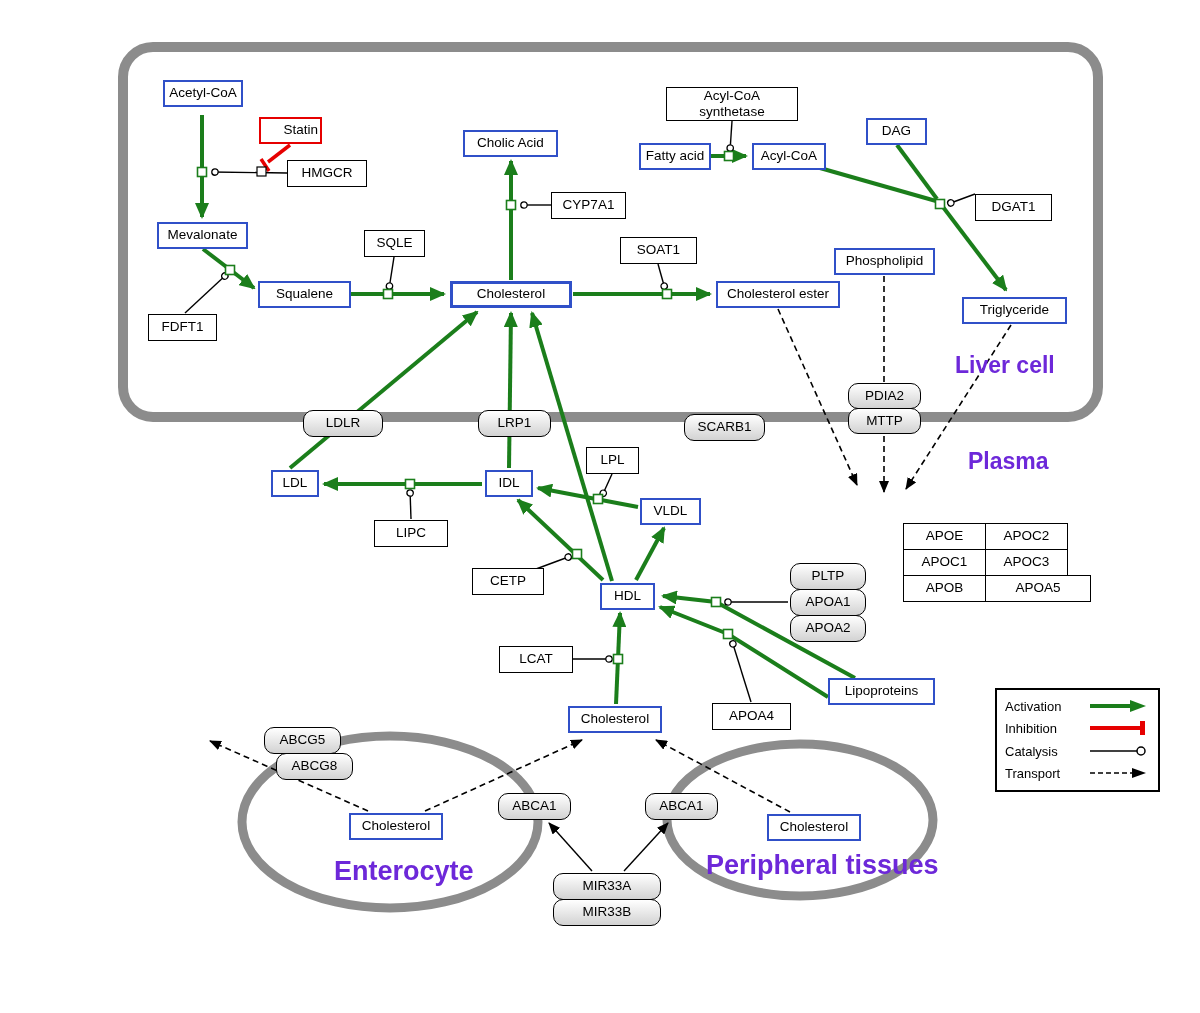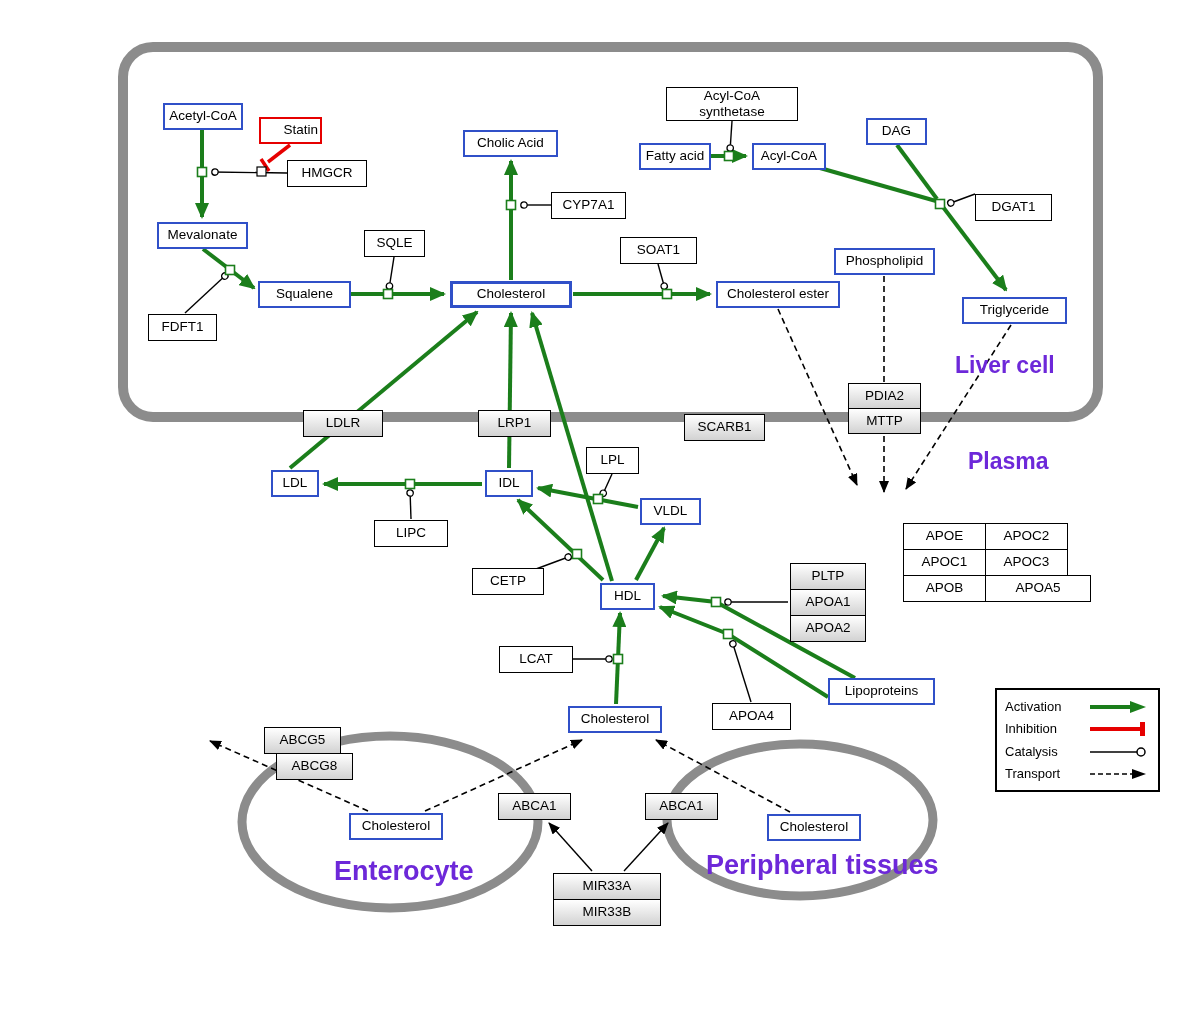--- a/index.html
+++ b/index.html
@@ -5,28 +5,28 @@
   html,body{margin:0;padding:0;background:#fff;}
   body{font-family:"Liberation Sans","DejaVu Sans",sans-serif;}
   #stage{position:relative;width:1200px;height:1013px;background:#fff;overflow:hidden;}
   #edges{position:absolute;left:0;top:0;z-index:1;}
   .b{position:absolute;box-sizing:border-box;display:flex;align-items:center;justify-content:center;
      background:#fff;border:1px solid #000;font-size:13.5px;line-height:1.1;white-space:nowrap;
      padding:0 2px;z-index:2;color:#000;text-align:center;}
   .m{border:2px solid #3050c8;}
   .mthick{border:3px solid #3050c8;}
   .red{border:2px solid #e60000;justify-content:flex-end;}
-  .grad{background:linear-gradient(#ffffff,#d2d2d2);}
+  .grad{background:linear-gradient(#ffffff,#d2d2d2);border-radius:10px;}
   .twoline{flex-direction:column;line-height:1.15;}
   .lbl{position:absolute;color:#6d28d9;font-weight:bold;font-size:23px;z-index:2;background:transparent;}
   .lbl.small{font-size:27px;}
   .legend{position:absolute;left:995px;top:688px;width:165px;height:104px;border:2px solid #000;
      background:#fff;z-index:2;display:flex;flex-direction:column;justify-content:space-around;
      box-sizing:border-box;padding:5px 8px;}
-  .lrow{display:flex;align-items:flex-end;justify-content:space-between;font-size:13px;}
+  .lrow{display:flex;align-items:flex-start;justify-content:space-between;font-size:13px;}
 </style>
 </head>
 <body>
 
 <div id="stage">
 
 <svg id="edges" width="1200" height="1013" viewBox="0 0 1200 1013">
   <defs>
     <marker id="ga" markerUnits="userSpaceOnUse" markerWidth="16" markerHeight="14" refX="14" refY="7" orient="auto">
       <path d="M0,0 L16,7 L0,14 z" fill="#1b7e1b"></path>
@@ -113,21 +113,21 @@
     <rect x="405.5" y="479.5" width="9" height="9"></rect>
     <rect x="593.5" y="494.5" width="9" height="9"></rect>
     <rect x="572.5" y="549.5" width="9" height="9"></rect>
     <rect x="613.5" y="654.5" width="9" height="9"></rect>
     <rect x="711.5" y="597.5" width="9" height="9"></rect>
     <rect x="723.5" y="629.5" width="9" height="9"></rect>
     <rect x="257" y="167" width="9" height="9" stroke="#000" stroke-width="1.2"></rect>
   </g>
 </svg>
 
-<div class="b m" style="left:163px;top:103px;width:80px;height:27px">
+<div class="b m" style="left:163px;top:80px;width:80px;height:27px">
       <span>Acetyl-CoA</span>
     </div>
 <div class="b red" style="left:259px;top:117px;width:63px;height:27px">
       <span>Statin</span>
     </div>
 <div class="b" style="left:287px;top:160px;width:80px;height:27px">
       <span>HMGCR</span>
     </div>
 <div class="b m" style="left:157px;top:222px;width:91px;height:27px">
       <span>Mevalonate</span>

